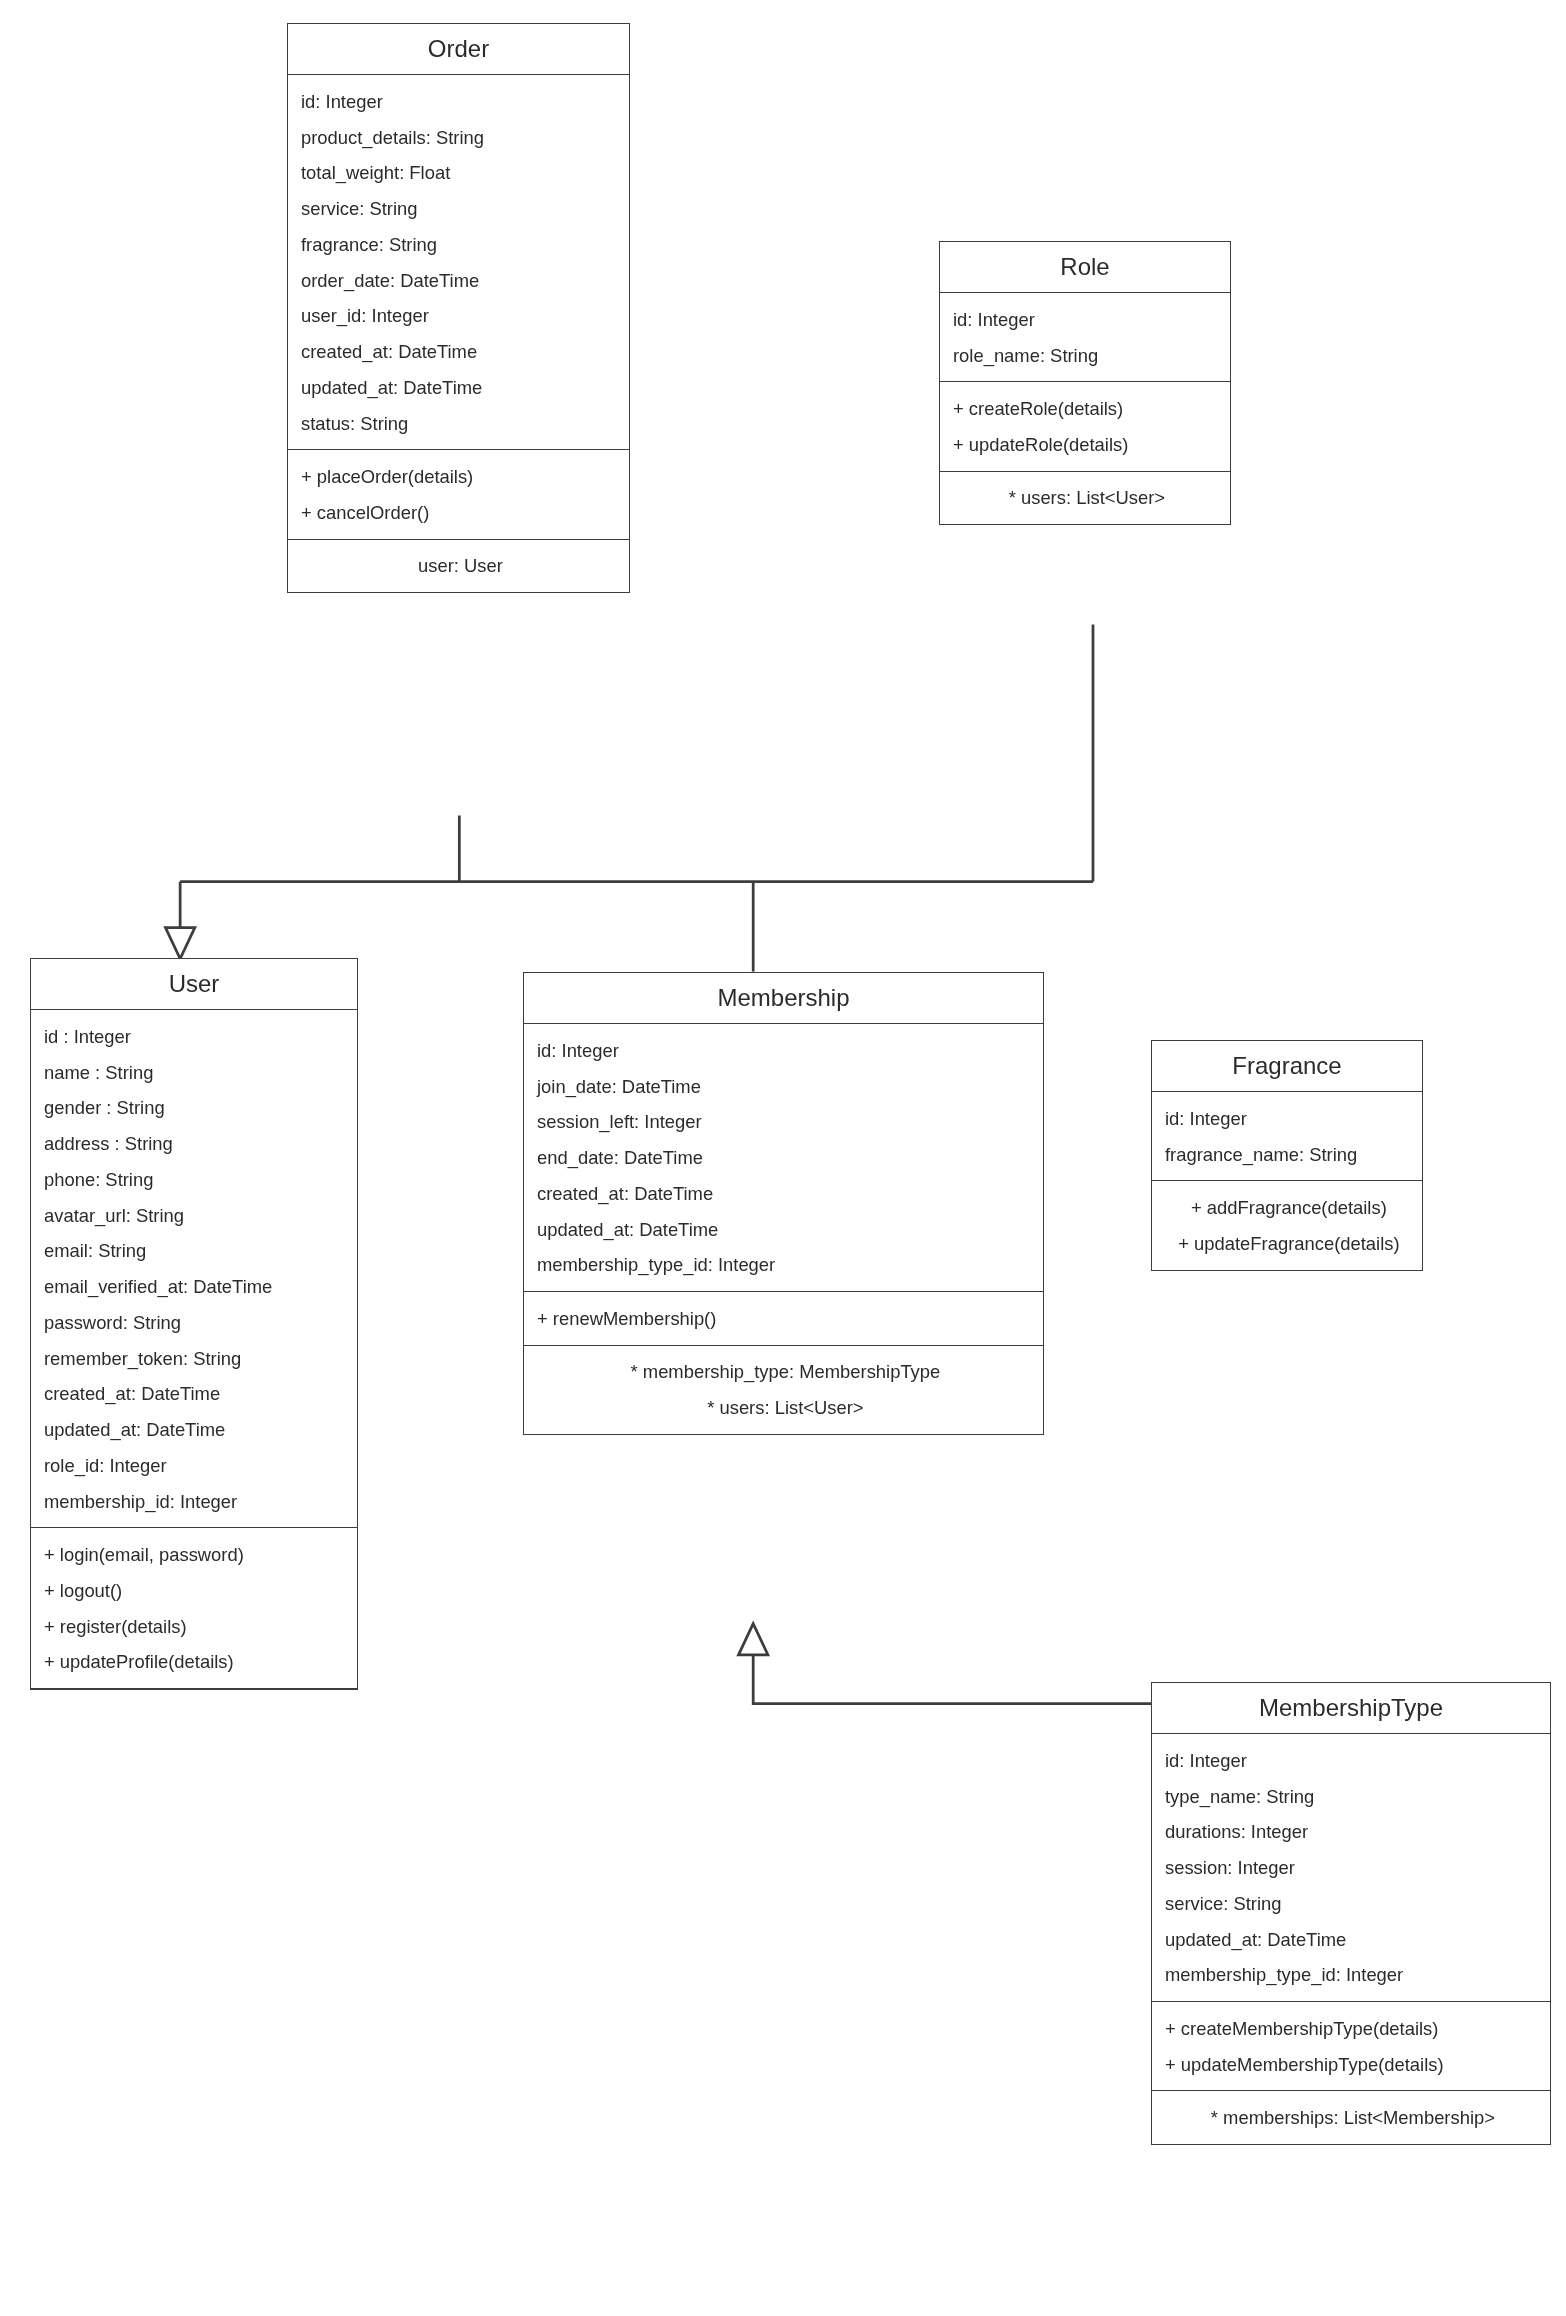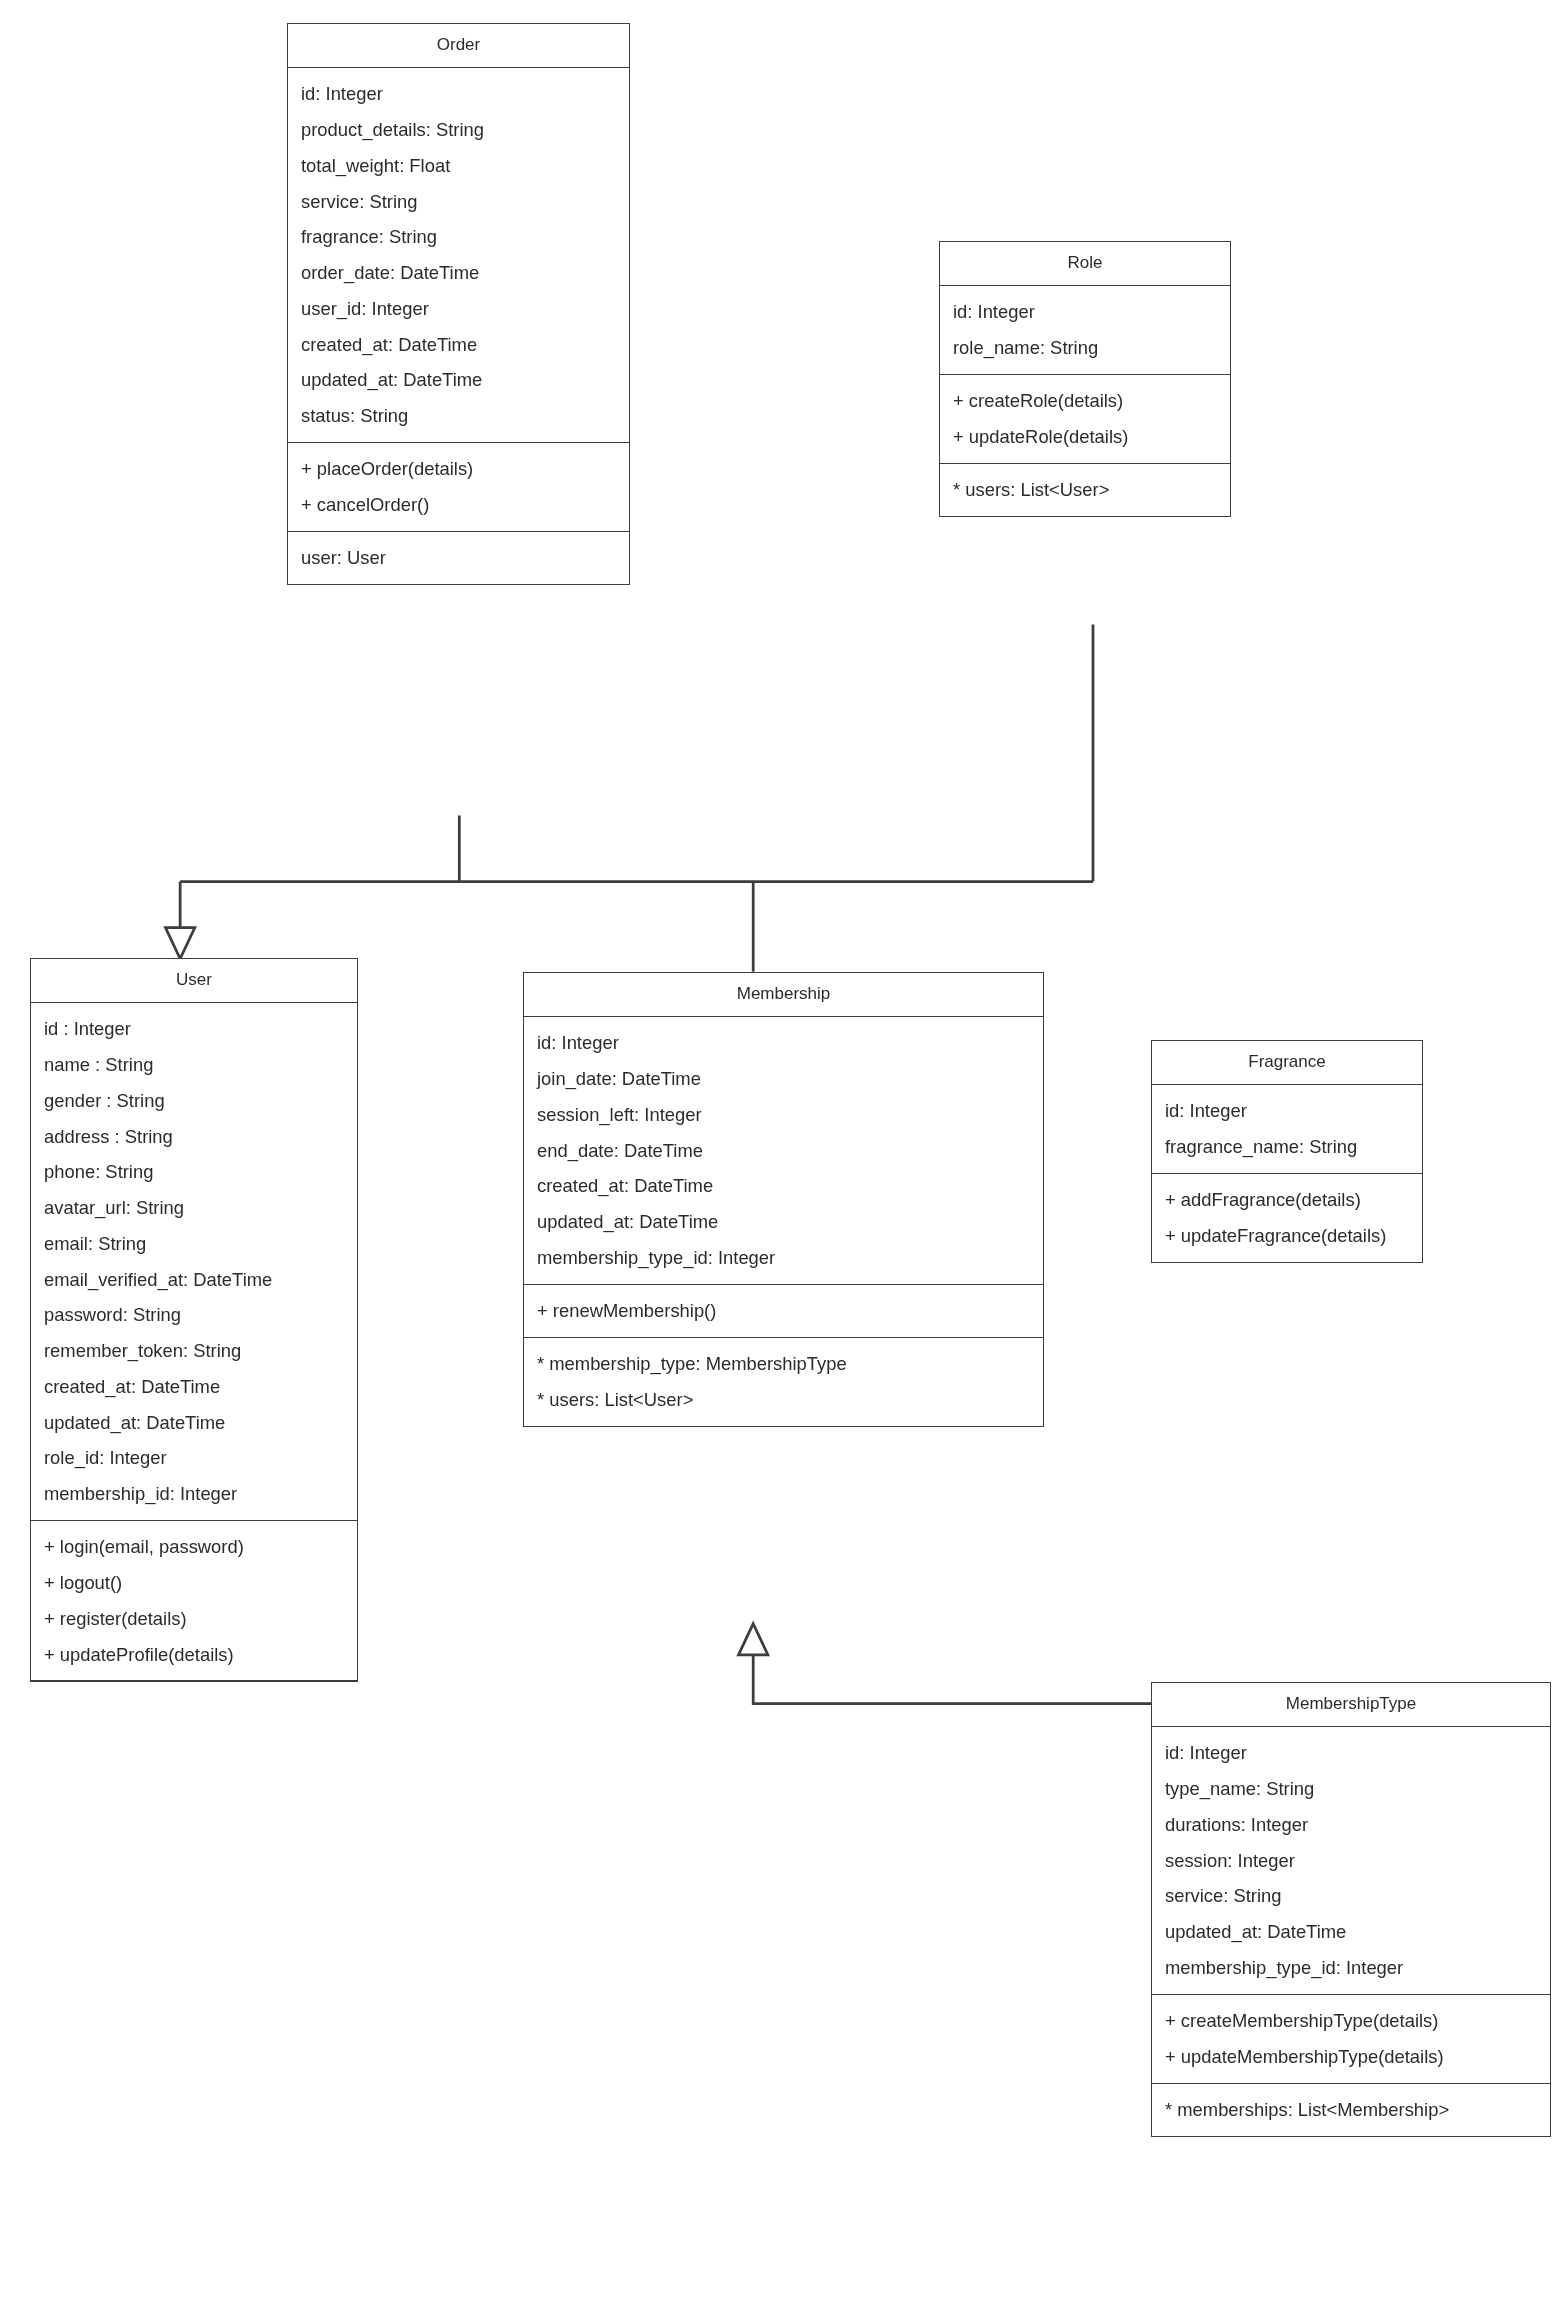--- a/index.html
+++ b/index.html
@@ -29,34 +29,35 @@
   .uml-class {
     position: absolute;
     box-sizing: border-box;
     border: 1.8px solid #3d3d3d;
     background: #ffffff;
     z-index: 2;
   }
   .uml-header {
     box-sizing: border-box;
     text-align: center;
-    font-size: 17px;
+    font-size: 24px;
     color: #2b2b2b;
     border-bottom: 1.8px solid #3d3d3d;
     padding: 12px 5.5px 12px 5.5px;
     line-height: 1.1;
     white-space: nowrap;
   }
   .uml-compartment {
     box-sizing: border-box;
     padding: 8.3px 0 8.3px 0;
     border-bottom: 1.8px solid #3d3d3d;
   }
   .uml-compartment.last {
     border-bottom: none;
+    text-align: center;
   }
   .uml-row {
     box-sizing: border-box;
     font-size: 18.4px;
     color: #2b2b2b;
     padding: 7.3px 9.2px 7.3px 13px;
     line-height: 1.15;
     white-space: nowrap;
     overflow: hidden;
   }

